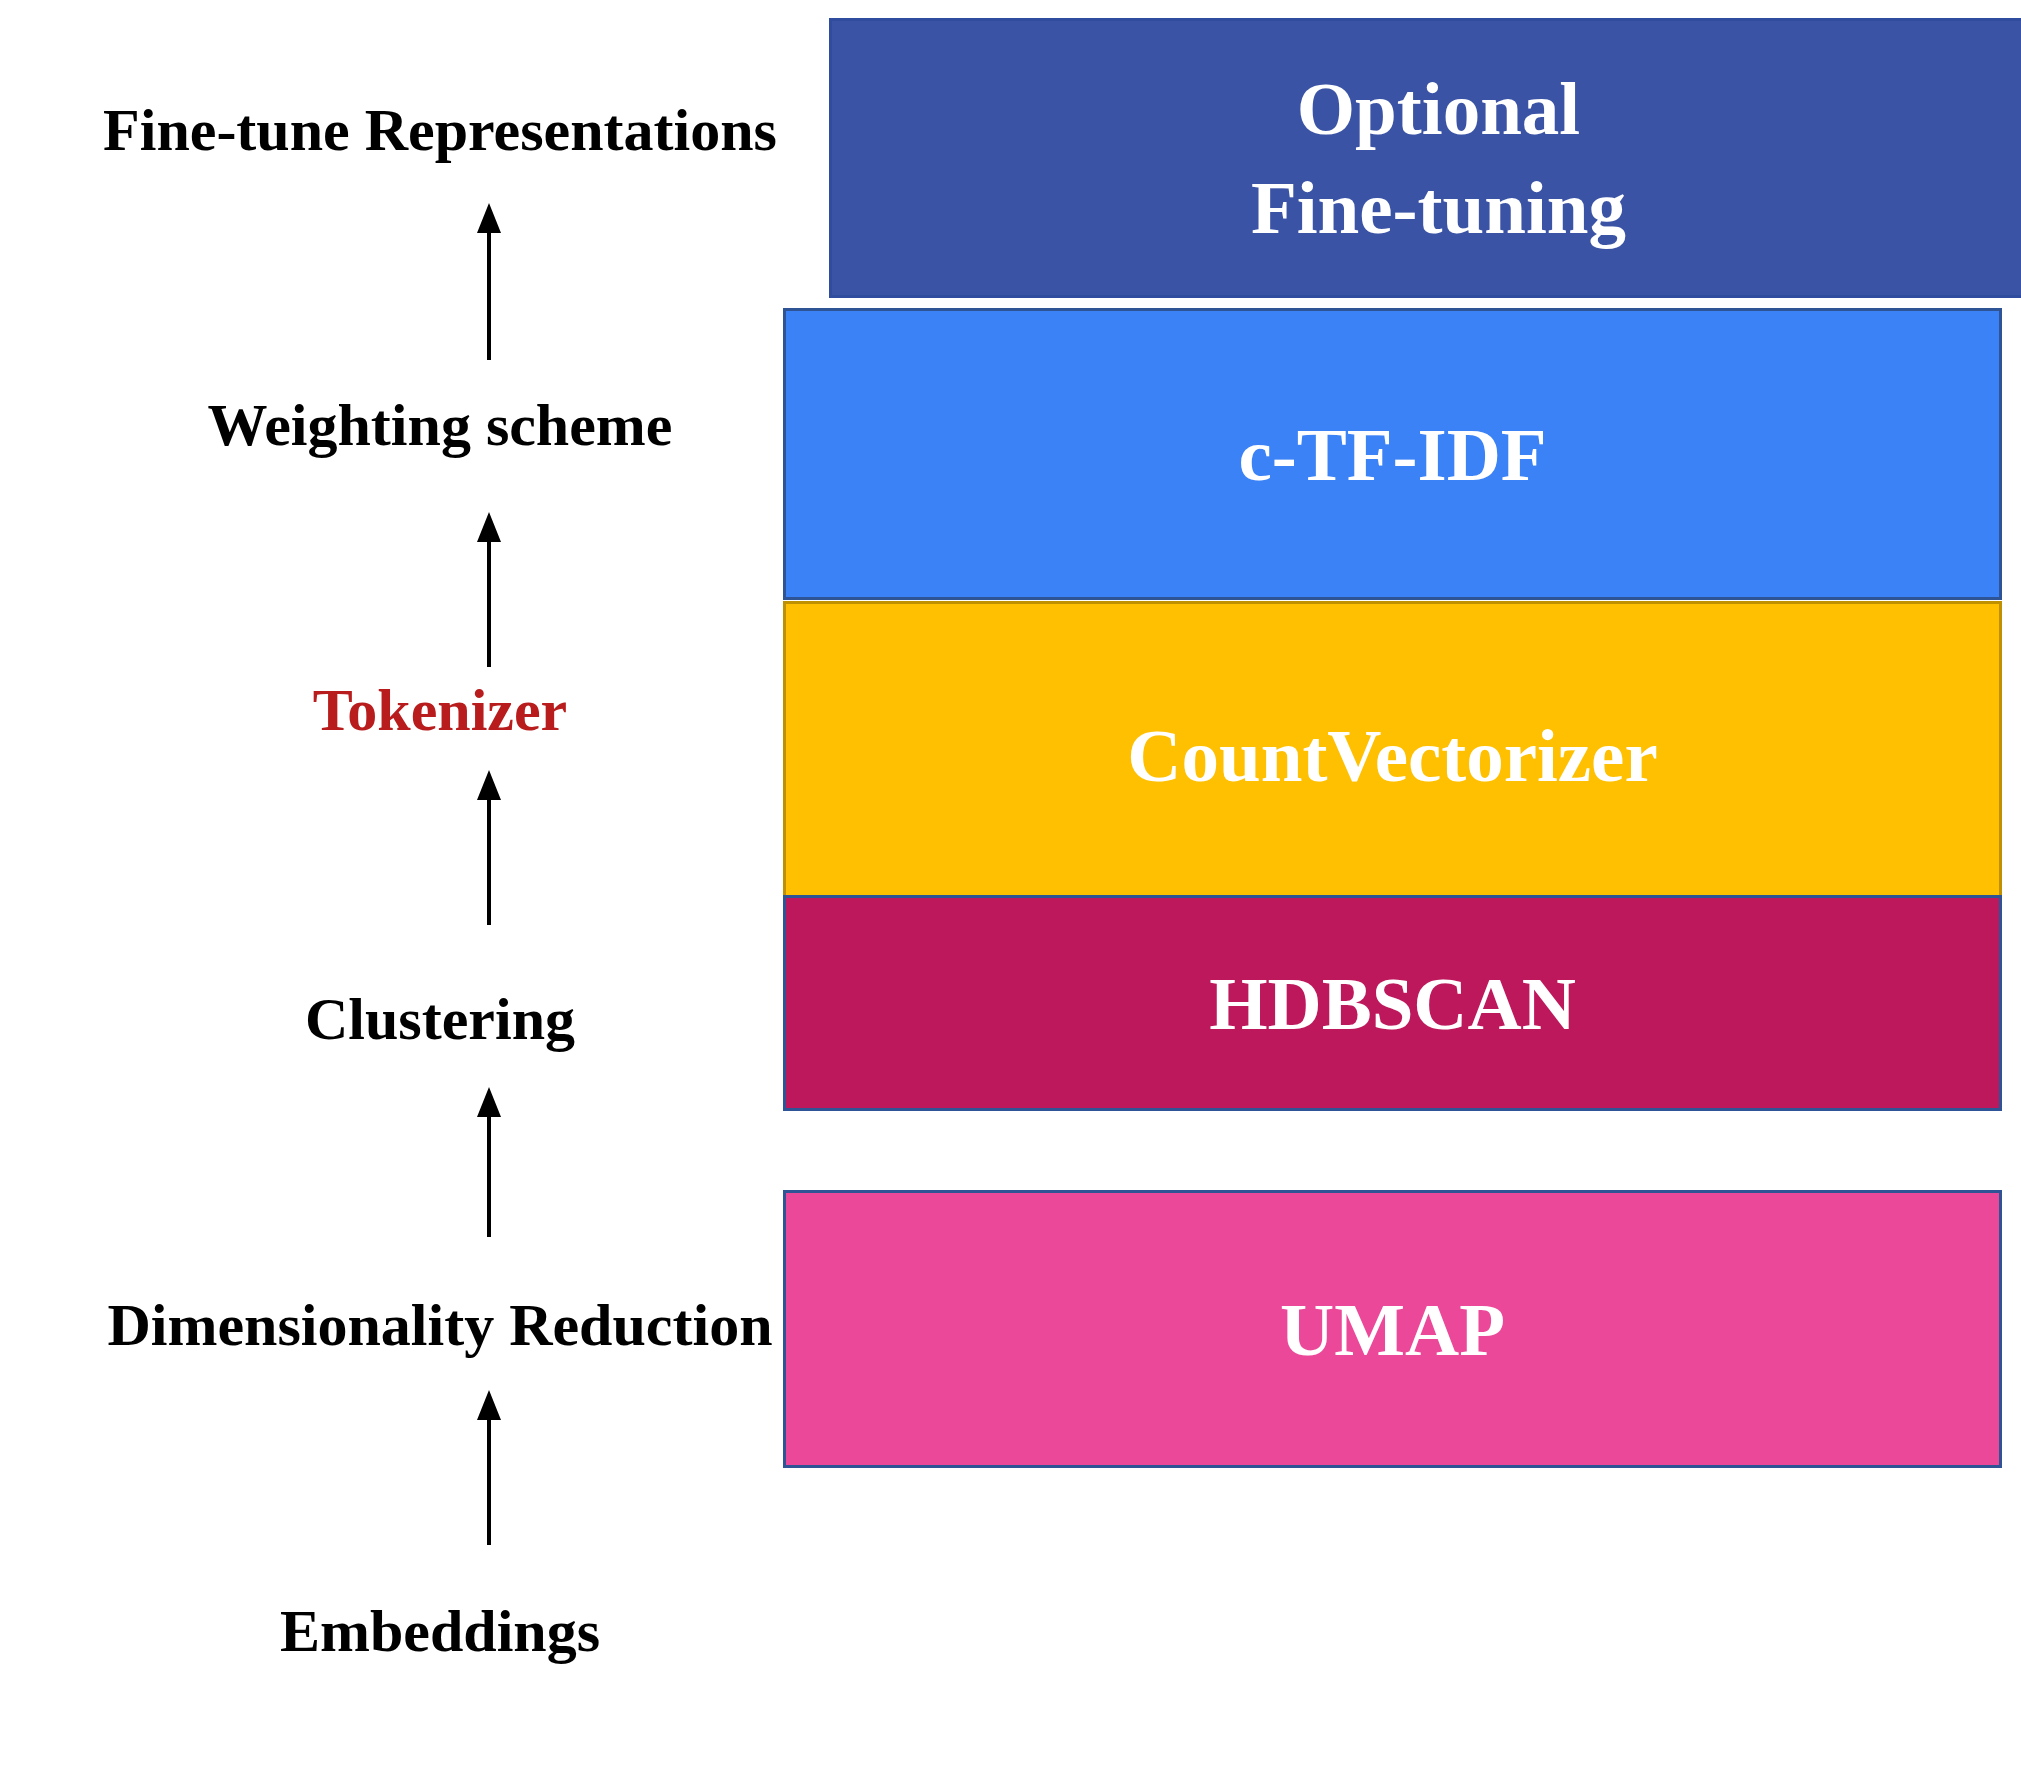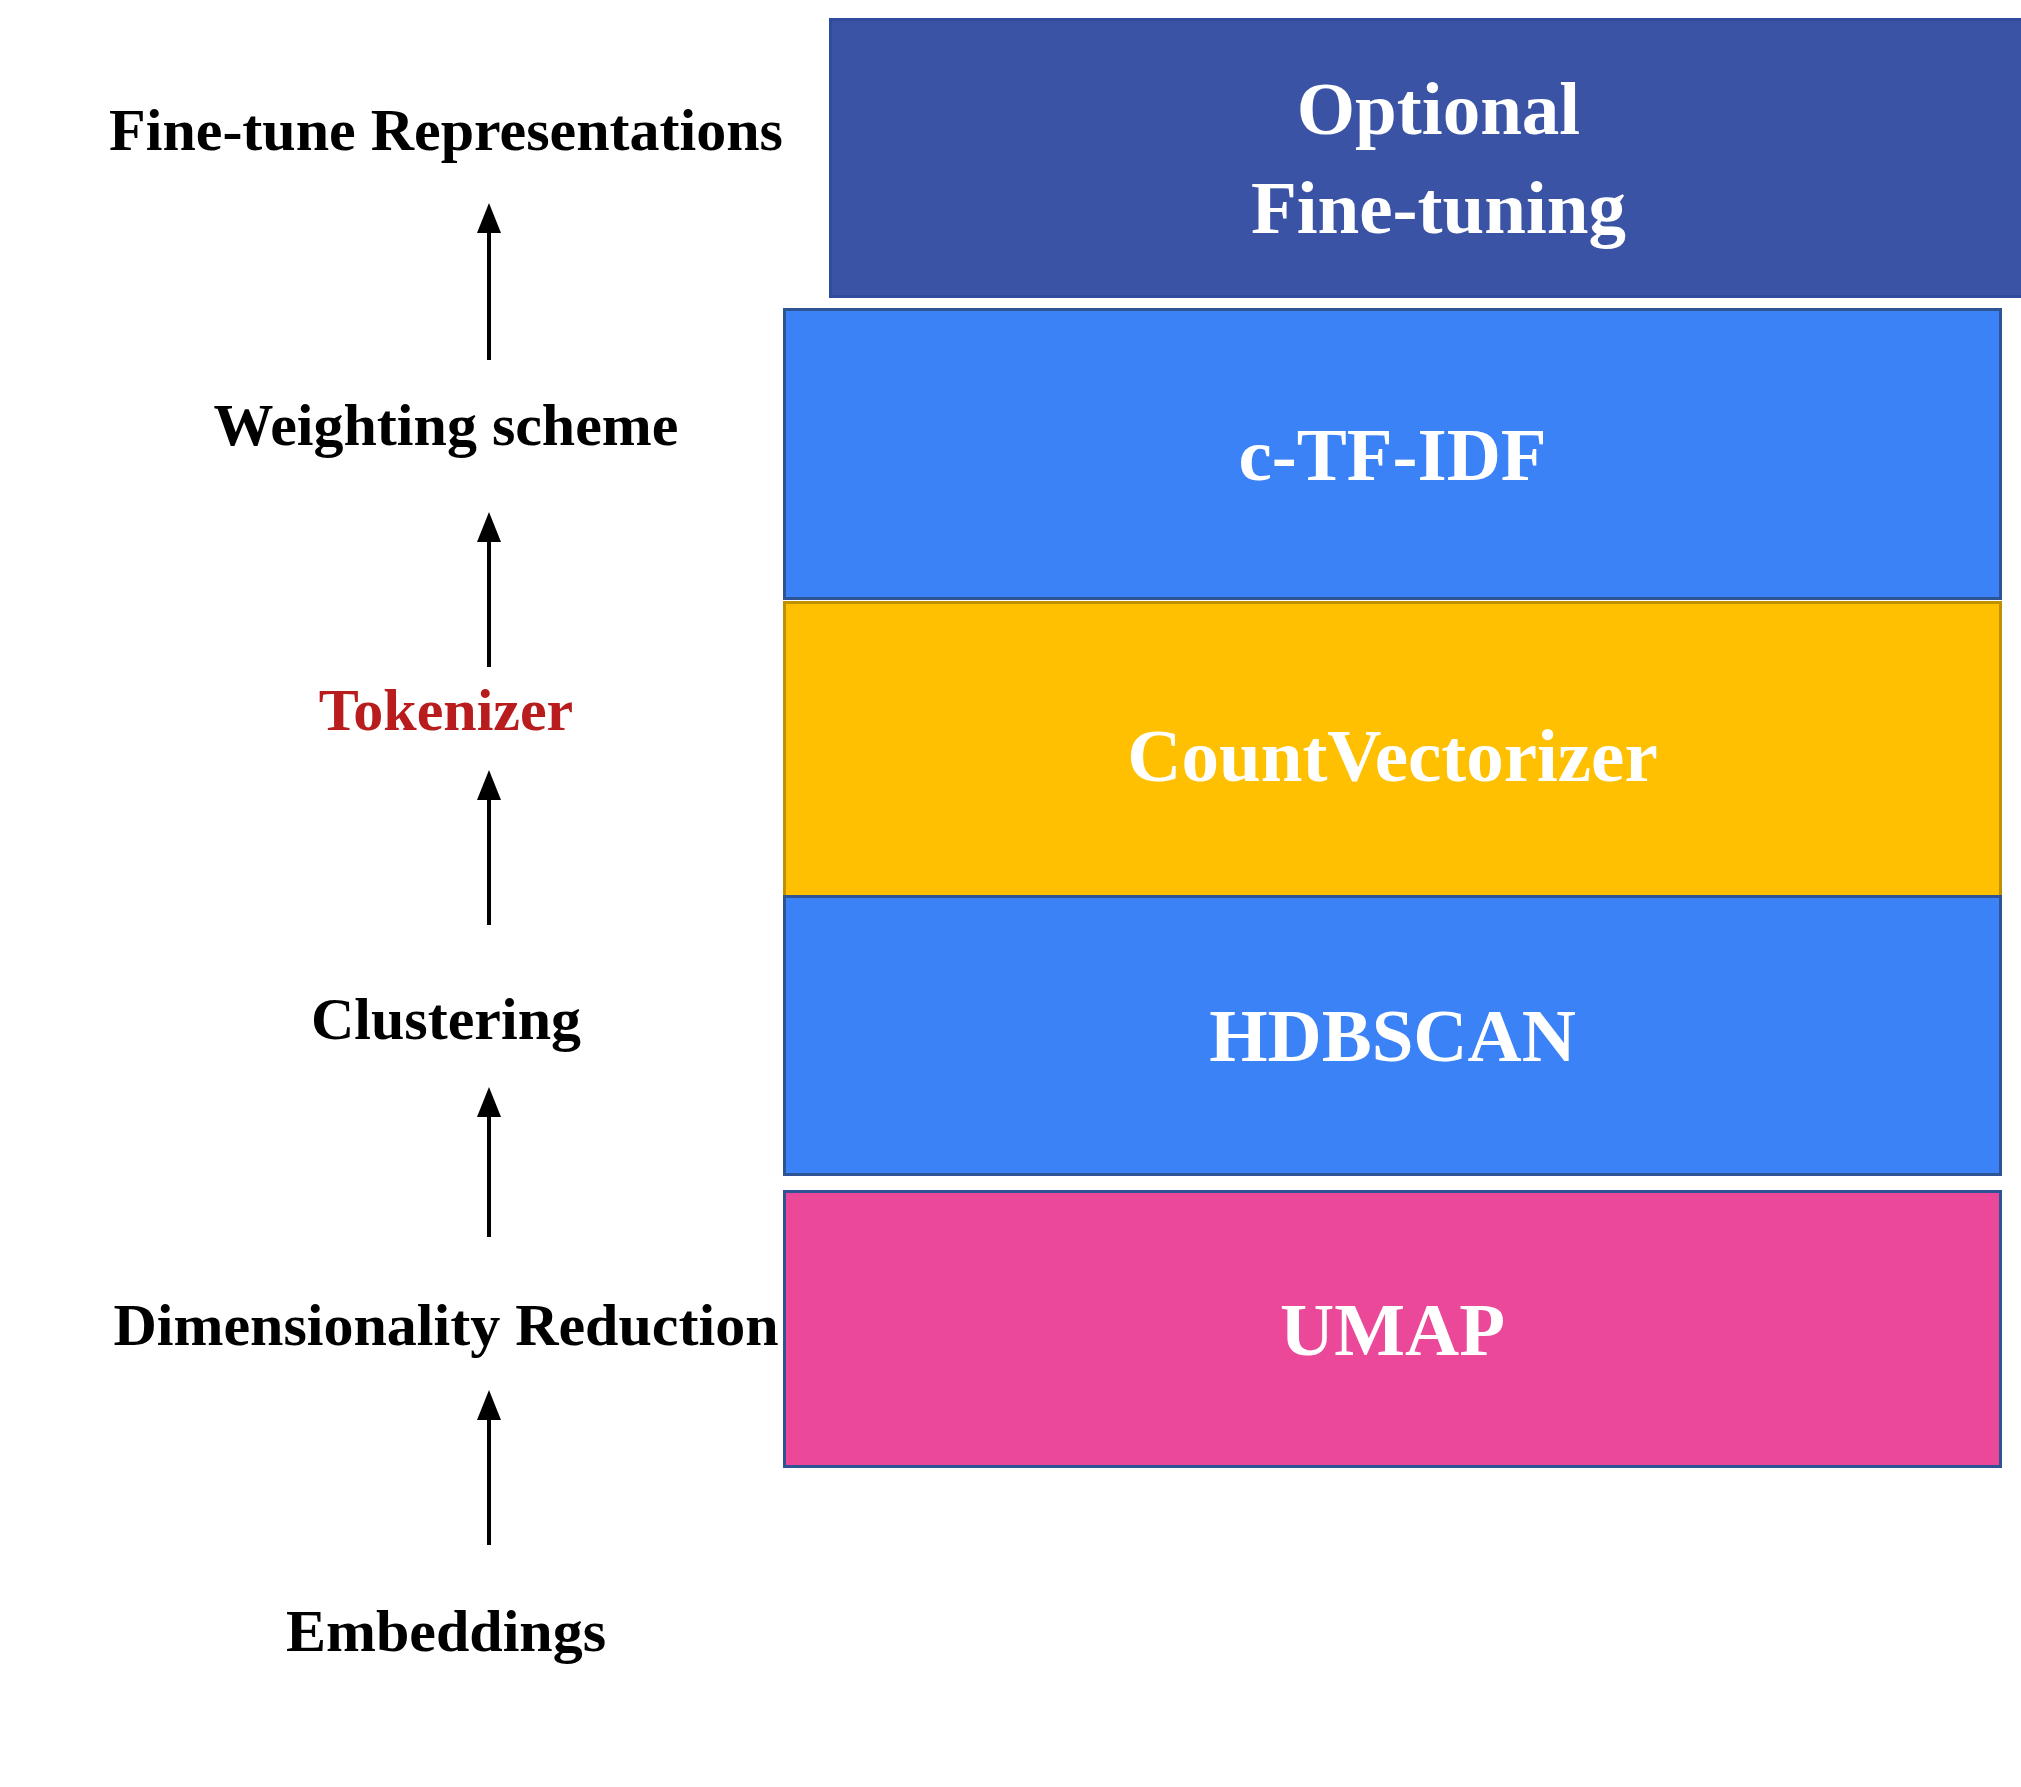--- a/index.html
+++ b/index.html
@@ -14,21 +14,21 @@
   }
   .canvas {
     position: relative;
     width: 2021px;
     height: 1787px;
     background: #ffffff;
   }
   
   .stage-label {
     position: absolute;
-    left: 6px;
+    left: 0;
     width: 880px;
     transform: translateY(-50%);
     text-align: center;
     font-weight: bold;
     font-size: 60px;
     letter-spacing: 0px;
     white-space: nowrap;
     color: #000;
   }
   
@@ -120,21 +120,21 @@
   </div>
 
   <div class="box" style="top: 308px; height: 292px; background-color: #3b82f6; border-color: rgb(47, 84, 150);">
     <span class="box-text" style="color: rgb(255, 255, 255);">c-TF-IDF</span>
   </div>
 
   <div class="box" style="top: 601px; height: 308px; background-color: rgb(254, 192, 1); border-color: rgb(191, 144, 0);">
     <span class="box-text" style="color: rgb(255, 255, 255);">CountVectorizer</span>
   </div>
 
-  <div class="box" style="top: 895px; height: 281px; background-color: #3b82f6; border-color: rgb(47, 84, 150);">
+  <div class="box" style="top: 895px; height: 216px; background-color: #be185d; border-color: rgb(47, 84, 150);">
     <span class="box-text" style="color: rgb(255, 255, 255);">HDBSCAN</span>
   </div>
 
   <div class="box" style="top: 1190px; height: 278px; background-color: #ec4899; border-color: rgb(47, 84, 150);">
     <span class="box-text" style="color: rgb(255, 255, 255);">UMAP</span>
   </div>
 
 
 </div>
 

